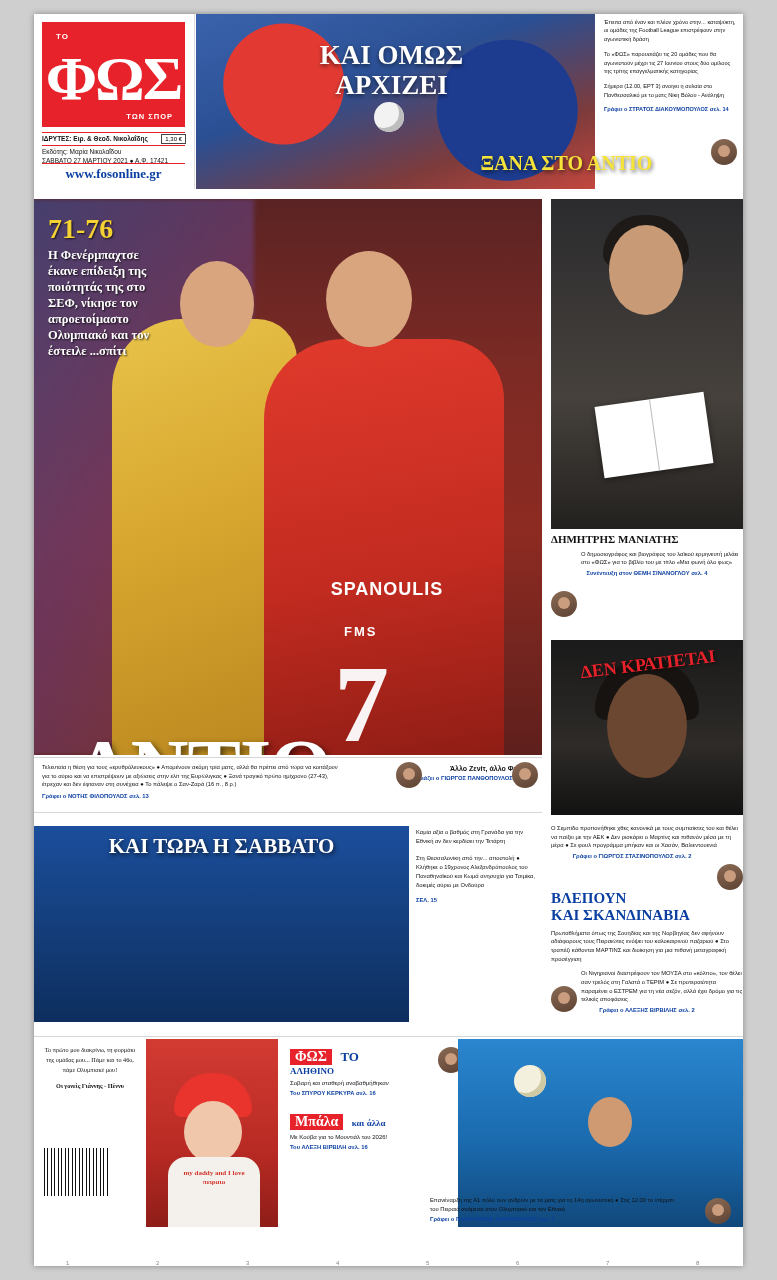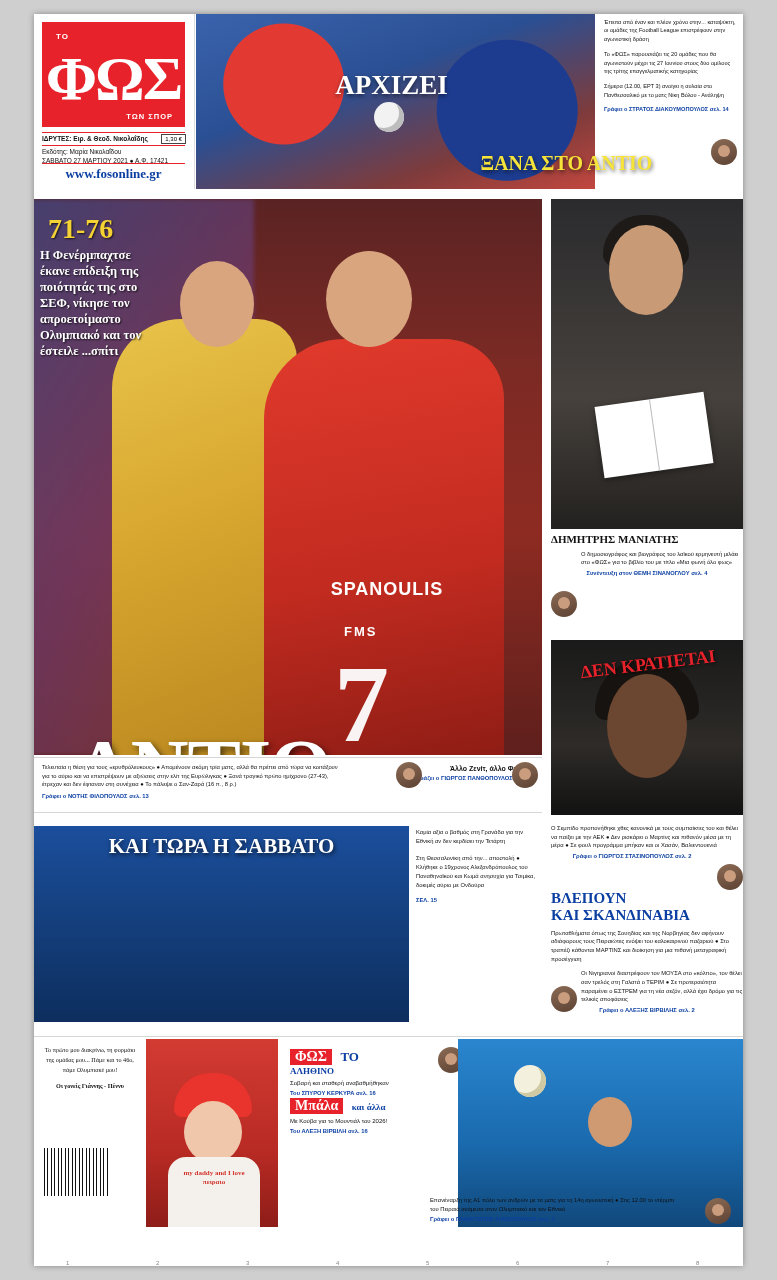--- a/index.html
+++ b/index.html
@@ -35,21 +35,21 @@
   .mainphoto{position:absolute;left:34px;top:199px;width:508px;height:556px;overflow:hidden;background:#7b1d1d;}
   .mp-bg{position:absolute;inset:0;background:linear-gradient(180deg,#5a2323 0%,#7c2a24 30%,#8d2b22 60%,#5e1f1c 100%);}
   .mp-blur{position:absolute;left:-20px;top:0;width:240px;height:100%;background:linear-gradient(120deg,#3c4a8a,#6b3a6a 50%,#8b3a2c);opacity:.75;filter:blur(2px);}
   .player-yellow{position:absolute;left:78px;top:120px;width:185px;height:440px;background:linear-gradient(160deg,#e8c34a 0%,#d8a72f 45%,#b9871f 100%);border-radius:70px 40px 0 0;}
   .skin{position:absolute;background:#d8a57f;border-radius:50%;}
   .player-red{position:absolute;left:230px;top:140px;width:240px;height:420px;background:linear-gradient(170deg,#e03a2c 0%,#c32b20 55%,#8e1d15 100%);border-radius:80px 60px 0 0;}
   .jersey-name{position:absolute;left:258px;top:380px;width:190px;text-align:center;color:#ffffff;font-family:"Liberation Sans",sans-serif;font-size:18px;letter-spacing:1px;font-weight:bold;}
   .jersey-num{position:absolute;left:300px;top:450px;color:#fff;font-family:"Liberation Serif",serif;font-size:110px;font-weight:bold;line-height:1;opacity:.95;}
   .fms{position:absolute;left:310px;top:425px;color:#fff;font-size:13px;font-weight:bold;letter-spacing:2px;}
   .score{position:absolute;left:14px;top:14px;color:#f5d233;font-family:"Liberation Serif",serif;font-size:28px;font-weight:bold;text-shadow:1px 1px 2px rgba(0,0,0,.7);}
-  .lede{position:absolute;left:6px;top:48px;width:120px;color:#fff;font-family:"Liberation Serif",serif;font-size:12.5px;line-height:1.28;font-weight:bold;text-shadow:1px 1px 2px rgba(0,0,0,.8);}
+  .lede{position:absolute;left:14px;top:48px;width:120px;color:#fff;font-family:"Liberation Serif",serif;font-size:12.5px;line-height:1.28;font-weight:bold;text-shadow:1px 1px 2px rgba(0,0,0,.8);}
   .antio{position:absolute;left:40px;top:524px;color:#fff;font-family:"Liberation Serif",serif;font-weight:bold;font-size:80px;letter-spacing:-1px;text-shadow:3px 3px 6px rgba(0,0,0,.6);}
   
   .maniatis-photo{position:absolute;left:551px;top:199px;width:192px;height:330px;background:linear-gradient(180deg,#2b2b2e 0%,#46413c 60%,#23211f 100%);overflow:hidden;}
   .mn-head{position:absolute;left:58px;top:26px;width:74px;height:90px;border-radius:38px/46px;background:#c89b76;}
   .mn-hair{position:absolute;left:52px;top:16px;width:86px;height:52px;border-radius:43px 43px 14px 14px;background:#1d1a18;}
   .mn-book{position:absolute;left:48px;top:200px;width:110px;height:72px;background:#fff;transform:rotate(-8deg);box-shadow:0 2px 6px rgba(0,0,0,.4);}
   .mn-book::after{content:"";position:absolute;left:50%;top:0;bottom:0;width:1px;background:#bbb;}
   .rc-pad{position:absolute;left:551px;width:192px;box-sizing:border-box;}
   .rc-title{color:#0b3fa2;font-family:"Liberation Serif",serif;font-weight:bold;font-size:15px;line-height:1.15;margin:0;}
   .rc-title.sm{font-size:11px;color:#111;}
@@ -123,21 +123,21 @@
     <div class="mast-line" style="top:143px;">ΣΑΒΒΑΤΟ 27 ΜΑΡΤΙΟΥ 2021  ●  Α.Φ. 17421</div>
     <div class="price-box">1,30 €</div>
     <div class="mast-rule" style="top:149px;"></div>
     <div class="mast-url">www.fosonline.gr</div>
   </div>
 
   <div class="topban">
     <div class="photo"></div>
     <div class="ball"></div>
     <h1>
-      <br>
+      <span>ΚΑΙ ΟΜΩΣ</span><br>
       <span>ΑΡΧΙΖΕΙ</span>
     </h1>
   </div>
 
   <div class="topright">
     <p class="tr-p">Έπειτα από έναν και πλέον χρόνο στην... καταψύκτη, οι ομάδες της Football League επιστρέφουν στην αγωνιστική δράση</p>
     <p class="tr-p">Το «ΦΩΣ» παρουσιάζει τις 20 ομάδες που θα αγωνιστούν μέχρι τις 27 Ιουνίου στους δύο ομίλους της τρίτης επαγγελματικής κατηγορίας</p>
     <p class="tr-p">Σήμερα (12.00, ΕΡΤ 3) ανοίγει η αυλαία στο Πανθεσσαλικό με το ματς Νίκη Βόλου - Ανάληψη</p>
     <div class="byline">
       <span>Γράφει ο</span>
@@ -229,21 +229,21 @@
       <div class="baby-shirt-txt">my daddy and I love πειραιο</div>
     </div>
     <div class="fos-block">
       <div>
         <span class="fos-badge">ΦΩΣ</span>
         <span class="fos-word">ΤΟ</span>
         <div class="fos-sub">ΑΛΗΘΙΝΟ</div>
       </div>
       <div class="fos-txt">Σοβαρή και σταθερή αναβαθμήθηκαν</div>
       <div class="fos-cr">Του ΣΠΥΡΟΥ ΚΕΡΚΥΡΑ  σελ. 16</div>
-      <div style="">
+      <div style="margin-top:16px;">
         <span class="fos-badge" style="background:#e8222a;">Μπάλα</span>
         <span class="fos-sub" style="display:inline-block;margin-left:4px;">και άλλα</span>
       </div>
       <div class="fos-txt">Με Κούβα για το Μουντιάλ του 2026!</div>
       <div class="fos-cr">Του ΑΛΕΞΗ ΒΙΡΒΙΛΗ  σελ. 16</div>
       <div class="avatar" style="position:absolute;right:-14px;top:0;"></div>
     </div>
     <div class="polo">
       <div class="polo-bg"></div>
       <div class="polo-ball"></div>

